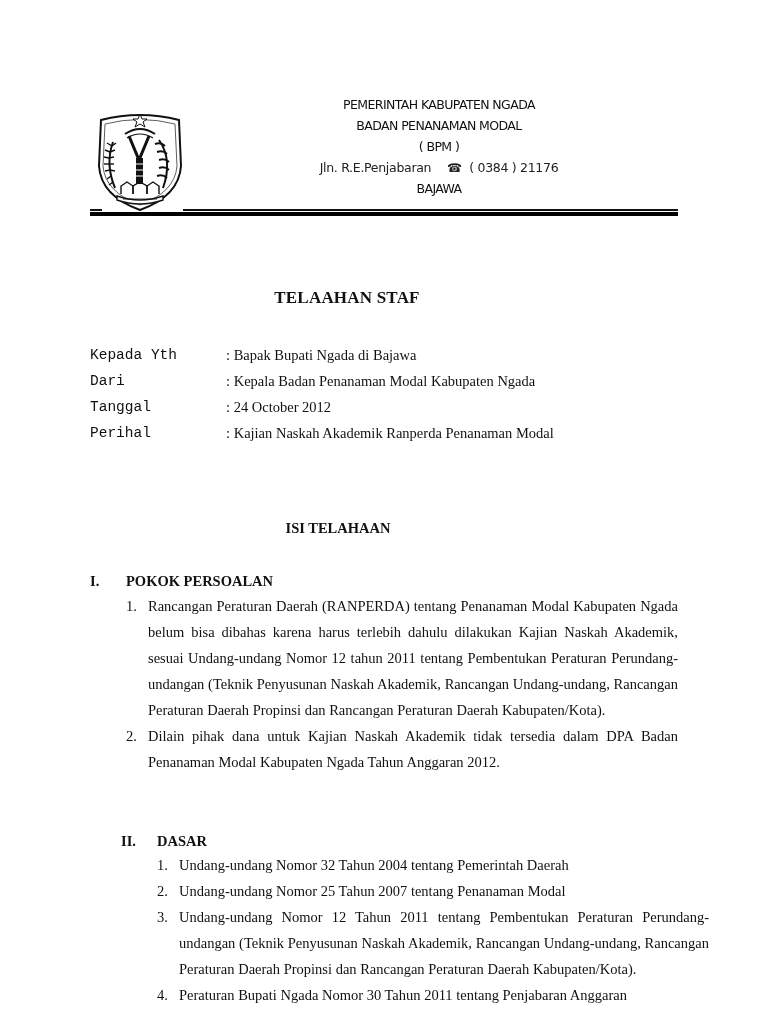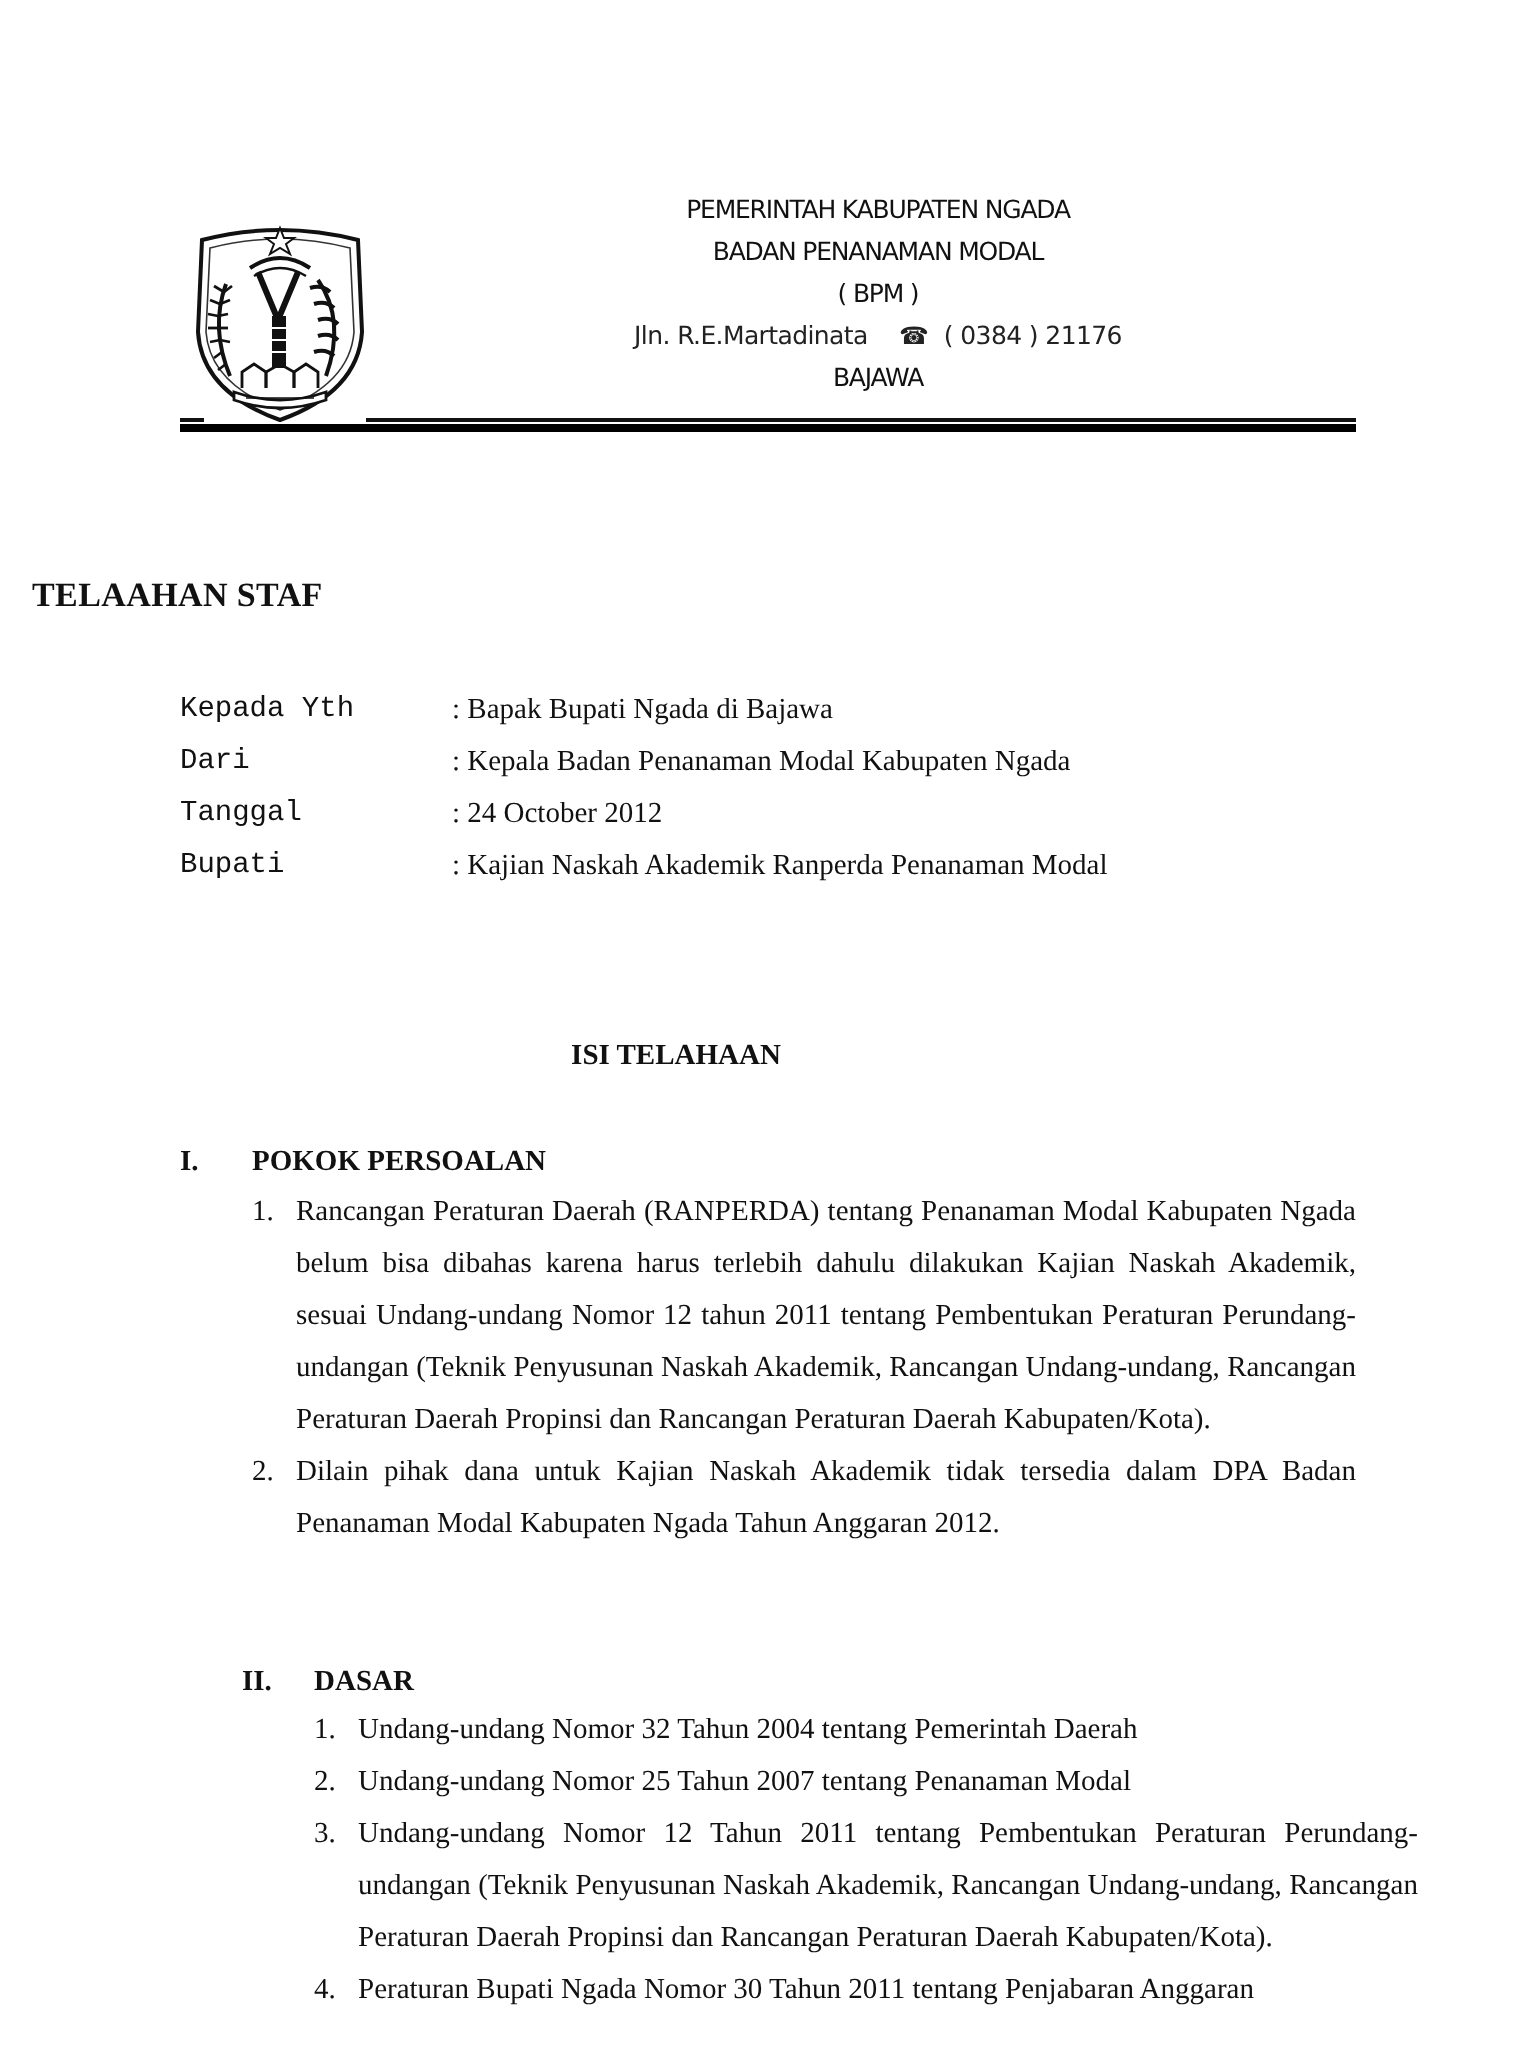--- a/index.html
+++ b/index.html
@@ -69,23 +69,24 @@
       left: 90px;
       top: 212px;
       width: 588px;
       height: 4px;
       background: #000;
     }
 
     
     .title {
       position: absolute;
-      left: 16px;
+      left: 1px;
       width: 692px;
       top: 288px;
+      text-align: center;
       font-weight: bold;
       font-size: 17px;
       letter-spacing: 0.2px;
     }
     .memo {
       position: absolute;
       left: 90px;
       top: 345px;
       font-size: 14.5px;
     }
@@ -218,21 +219,21 @@
       <path d="M24 88 Q47 96 70 88 L70 92 Q47 100 24 92 Z" fill="#fff" stroke="#111" stroke-width="1.4"></path>
       <path d="M30 91 h34" stroke="#111" stroke-width="0.8"></path>
     </svg>
   </div>
 
   <div class="letterhead">
     <div class="lh-line">PEMERINTAH KABUPATEN NGADA</div>
     <div class="lh-line">BADAN PENANAMAN MODAL</div>
     <div class="lh-line">( BPM )</div>
     <div class="lh-line lh-address">
-      <span>Jln. R.E.Martadinata</span>
+      <span>Jln. R.E.Penjabaran</span>
       <span class="phone-icon">☎</span>
       <span>( 0384 ) 21176</span>
     </div>
     <div class="lh-line">BAJAWA</div>
   </div>
 
   <div class="rule-thin left"></div>
   <div class="rule-thin right"></div>
   <div class="rule-thick"></div>
 
@@ -245,21 +246,21 @@
     </div>
     <div class="memo-row">
       <span class="memo-label">Dari</span>
       <span class="memo-value">: Kepala Badan Penanaman Modal Kabupaten Ngada</span>
     </div>
     <div class="memo-row">
       <span class="memo-label">Tanggal</span>
       <span class="memo-value">: 24 October 2012</span>
     </div>
     <div class="memo-row">
-      <span class="memo-label">Bupati</span>
+      <span class="memo-label">Perihal</span>
       <span class="memo-value">: Kajian Naskah Akademik Ranperda Penanaman Modal</span>
     </div>
   </div>
 
   <div class="subtitle">ISI TELAHAAN</div>
 
   <div class="section" id="sec1">
     <div class="section-head">
       <span class="section-num">I.</span>
       <span class="section-title">POKOK PERSOALAN</span>

